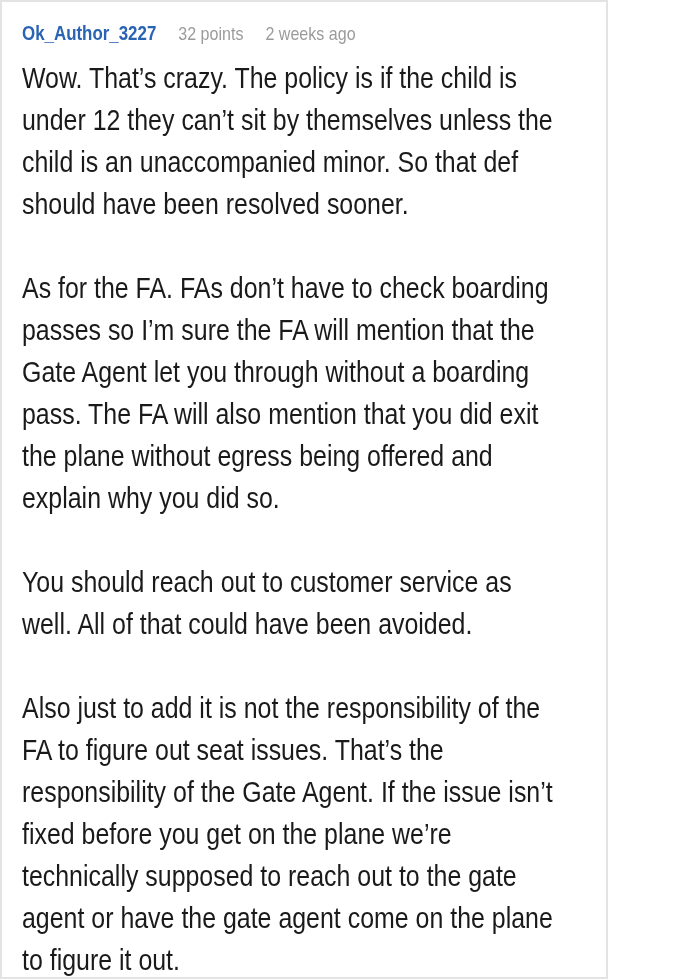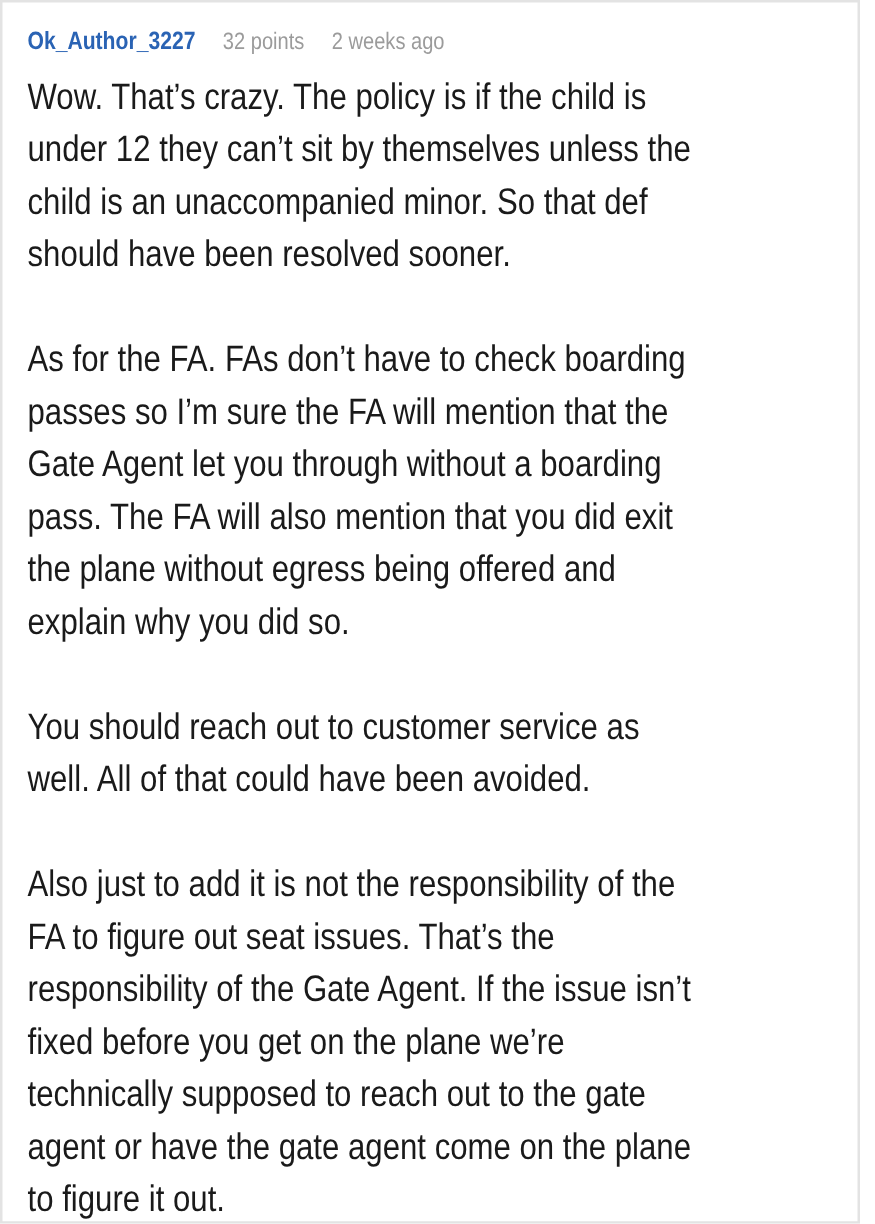--- a/index.html
+++ b/index.html
@@ -2,21 +2,21 @@
 <html style="--username-color: #2a63b4; --meta-color: #9b9b9b; --text-color: #1a1a1a;"><head>
 <meta charset="utf-8">
 <style>
   html, body {
     margin: 0;
     padding: 0;
     background: #ffffff;
     font-family: "Liberation Sans", sans-serif;
   }
   .page {
-    width: 688px;
+    width: 608px;
     height: 979px;
     box-sizing: border-box;
     background: #ffffff;
     border: 2px solid #e3e3e3;
     padding: 14px 6px 18px 20px;
     overflow: hidden;
   }
   
   .content {
     width: 778px;

